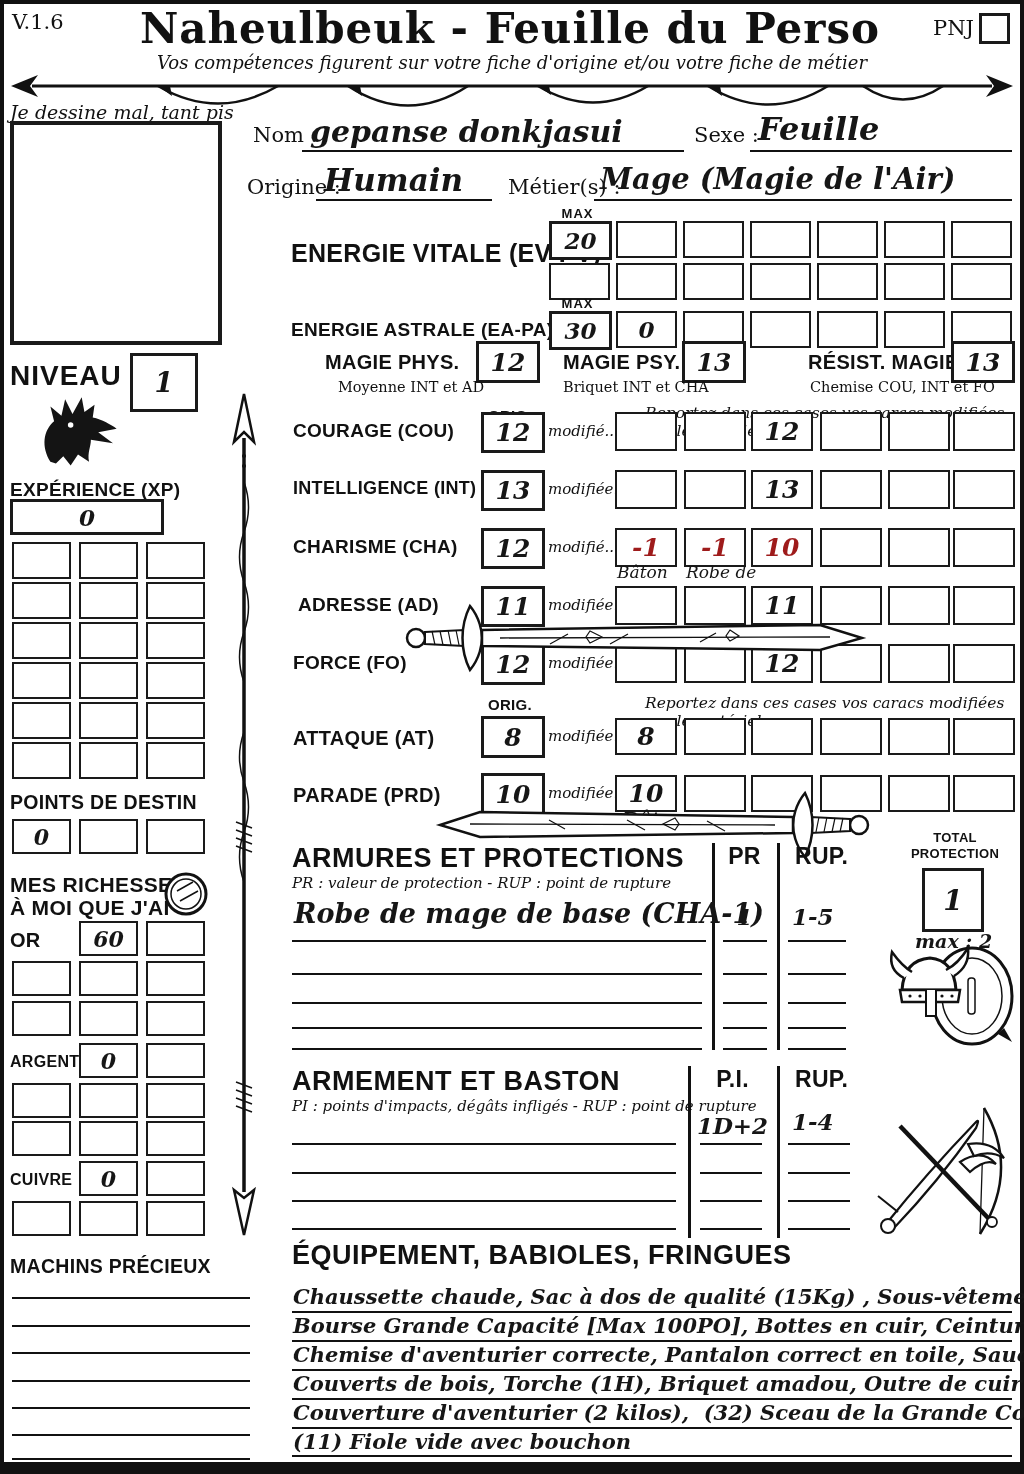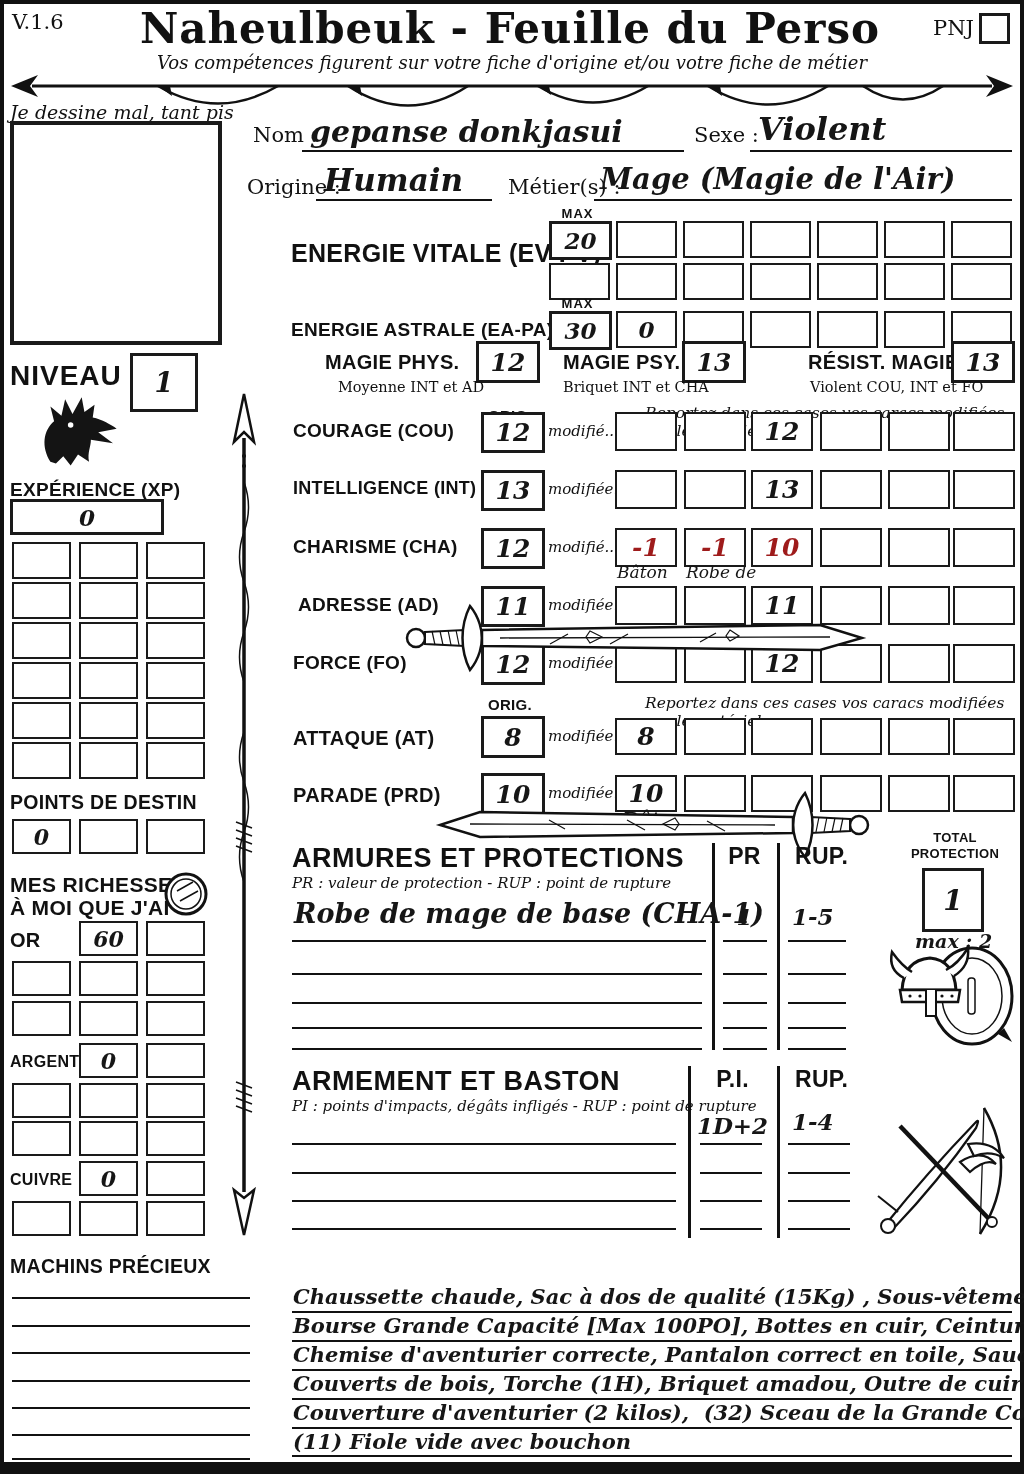--- a/index.html
+++ b/index.html
@@ -44,21 +44,21 @@
     <path d="M530,15 Q585,48 640,15" stroke="#111" stroke-width="2.5" fill="none"></path>
     <path d="M700,15 Q760,52 820,15" stroke="#111" stroke-width="2.5" fill="none"></path>
     <path d="M855,15 Q895,42 935,15" stroke="#111" stroke-width="2.5" fill="none"></path>
     <path d="M150,15 l14,10 -2,-10 Z M340,15 l14,10 -2,-10 Z M530,15 l13,9 -2,-9 Z M700,15 l14,10 -2,-10 Z" fill="#111"></path>
   </svg>
 
   <div class="ser" style="left:253px;top:123px;font-size:21px;">Nom :</div>
   <div class="handt" style="left:310px;top:114px;font-size:30px;">gepanse donkjasui</div>
   <div class="hl" style="left:302px;top:150px;width:382px;"></div>
   <div class="ser" style="left:694px;top:123px;font-size:21px;">Sexe :</div>
-  <div class="handt" style="left:758px;top:110px;font-size:32px;">Violent</div>
+  <div class="handt" style="left:758px;top:110px;font-size:32px;">Feuille</div>
   <div class="hl" style="left:750px;top:150px;width:262px;"></div>
   <div class="ser" style="left:247px;top:175px;font-size:21px;">Origine :</div>
   <div class="handt" style="left:324px;top:162px;font-size:31px;">Humain</div>
   <div class="hl" style="left:316px;top:199px;width:176px;"></div>
   <div class="ser" style="left:508px;top:175px;font-size:21px;">Métier(s) :</div>
   <div class="handt" style="left:600px;top:162px;font-size:29px;">Mage (Magie de l'Air)</div>
   <div class="hl" style="left:594px;top:199px;width:418px;"></div>
 
   <div class="lab ctr" style="left:549px;top:206px;width:57px;font-size:13px;letter-spacing:1px;">MAX</div>
   <div class="lab" style="left:291px;top:239px;font-size:25px;">ENERGIE VITALE (EV-PV)</div>
@@ -87,21 +87,21 @@
   <div class="b" style="left:951px;top:311px;width:57px;height:33px;"></div>
 
   <div class="lab" style="left:325px;top:351px;font-size:20px;">MAGIE PHYS.</div>
   <div class="b bh hand" style="left:476px;top:341px;width:58px;height:36px;font-size:25px;">12</div>
   <div class="ser" style="left:338px;top:379px;font-size:14.5px;">Moyenne INT et AD</div>
   <div class="lab" style="left:563px;top:351px;font-size:20px;">MAGIE PSY.</div>
   <div class="b bh hand" style="left:682px;top:341px;width:58px;height:36px;font-size:25px;">13</div>
   <div class="ser" style="left:563px;top:379px;font-size:14.5px;">Briquet INT et CHA</div>
   <div class="lab" style="left:808px;top:351px;font-size:20px;">RÉSIST. MAGIE</div>
   <div class="b bh hand" style="left:951px;top:341px;width:58px;height:36px;font-size:25px;">13</div>
-  <div class="ser" style="left:810px;top:379px;font-size:14.5px;">Violent COU, INT et FO</div>
+  <div class="ser" style="left:810px;top:379px;font-size:14.5px;">Chemise COU, INT et FO</div>
 
   <div class="lab ctr" style="left:481px;top:407px;width:58px;font-size:15px;">ORIG.</div>
   <div class="ser it" style="left:645px;top:404px;font-size:15.5px;">Reportez dans ces cases vos caracs modifiées par le matériel</div>
 
   <div class="lab" style="left:293px;top:420px;font-size:19px;">COURAGE (COU)</div>
   <div class="b bh hand" style="left:481px;top:412px;width:58px;height:35px;font-size:25px;">12</div>
   <div class="ser it" style="left:548px;top:422px;font-size:15px;">modifié...</div>
   <div class="b hand" style="left:615px;top:412px;width:58px;height:35px;font-size:25px;"></div>
   <div class="b hand" style="left:684px;top:412px;width:58px;height:35px;font-size:25px;"></div>
   <div class="b hand" style="left:751px;top:412px;width:58px;height:35px;font-size:25px;">12</div>
@@ -274,20 +274,21 @@
     <line x1="120" y1="8" x2="116" y2="134" stroke="#111" stroke-width="1.3"></line>
     <path d="M22,124 Q62,74 112,22 Q116,18 112,28 Q74,82 30,128 Z" fill="#fff" stroke="#111" stroke-width="2.2"></path>
     <circle cx="24" cy="126" r="7" fill="#fff" stroke="#111" stroke-width="2"></circle>
     <line x1="34" y1="112" x2="14" y2="96" stroke="#111" stroke-width="2"></line>
     <line x1="36" y1="26" x2="126" y2="120" stroke="#111" stroke-width="4.5"></line>
     <path d="M96,62 Q118,48 132,64 Q122,58 106,72 Z" fill="#fff" stroke="#111" stroke-width="2.2"></path>
     <path d="M104,44 Q128,40 140,58 Q126,50 110,56 Z" fill="#fff" stroke="#111" stroke-width="2.2"></path>
     <circle cx="128" cy="122" r="5" fill="#fff" stroke="#111" stroke-width="1.8"></circle>
   </svg>
 
+  <div class="lab" style="left:292px;top:1240px;font-size:27px;letter-spacing:.5px;">ÉQUIPEMENT, BABIOLES, FRINGUES</div>
   <div class="handt" style="left:293px;top:1284px;font-size:21px;">Chaussette chaude, Sac à dos de qualité (15Kg) , Sous-vêtements, Écuelle</div>
   <div class="hl" style="left:292px;top:1311px;width:720px;"></div>
   <div class="handt" style="left:293px;top:1313px;font-size:21px;">Bourse Grande Capacité [Max 100PO], Bottes en cuir, Ceinturon cuir</div>
   <div class="hl" style="left:292px;top:1340px;width:720px;"></div>
   <div class="handt" style="left:293px;top:1342px;font-size:21px;">Chemise d'aventurier correcte, Pantalon correct en toile, Saucisson</div>
   <div class="hl" style="left:292px;top:1369px;width:720px;"></div>
   <div class="handt" style="left:293px;top:1371px;font-size:21px;">Couverts de bois, Torche (1H), Briquet amadou, Outre de cuir 1 litre</div>
   <div class="hl" style="left:292px;top:1398px;width:720px;"></div>
   <div class="handt" style="left:293px;top:1400px;font-size:21px;">Couverture d'aventurier (2 kilos),  (32) Sceau de la Grande Conviction</div>
   <div class="hl" style="left:292px;top:1427px;width:720px;"></div>

